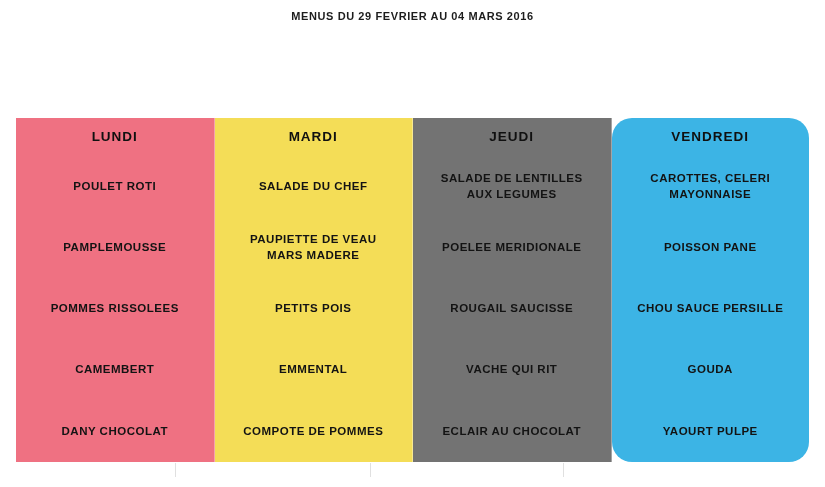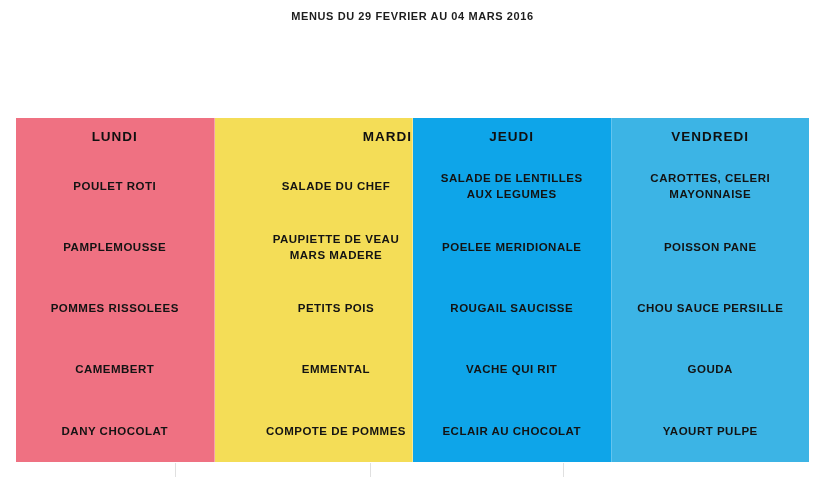--- a/index.html
+++ b/index.html
@@ -37,20 +37,21 @@
   }
   .day-col {
     flex: 1 1 0;
     display: flex;
     flex-direction: column;
     position: relative;
     border-right: 1px solid rgba(255,255,255,0.35);
   }
   .day-col:last-child {
     border-right: none;
+    border-radius: 20px;
   }
   .day-header {
     height: 38px;
     line-height: 38px;
     text-align: center;
     font-size: 13.5px;
     font-weight: bold;
     letter-spacing: 1px;
     color: #101010;
   }
@@ -114,21 +115,21 @@
         </div>
       <div class="course">
           <span class="course-text">CAMEMBERT</span>
         </div>
       <div class="course">
           <span class="course-text">DANY CHOCOLAT</span>
         </div>
     </div>
   </div>
 
-  <div class="day-col" style="background: rgb(244, 221, 87); align-items: flex-end;">
+  <div class="day-col" style="background: rgb(244, 221, 87);">
     <div class="day-header">MARDI</div>
     <div class="courses">
       <div class="course">
           <span class="course-text">SALADE DU CHEF</span>
         </div>
       <div class="course">
           <span class="course-text">PAUPIETTE DE VEAU
 MARS MADERE</span>
         </div>
       <div class="course">
@@ -136,21 +137,21 @@
         </div>
       <div class="course">
           <span class="course-text">EMMENTAL</span>
         </div>
       <div class="course">
           <span class="course-text">COMPOTE DE POMMES</span>
         </div>
     </div>
   </div>
 
-  <div class="day-col" style="background: #0ea5e9; justify-content: center;">
+  <div class="day-col" style="background: #737373; justify-content: center;">
     <div class="day-header">JEUDI</div>
     <div class="courses">
       <div class="course">
           <span class="course-text">SALADE DE LENTILLES
 AUX LEGUMES</span>
         </div>
       <div class="course">
           <span class="course-text">POELEE MERIDIONALE</span>
         </div>
       <div class="course">

